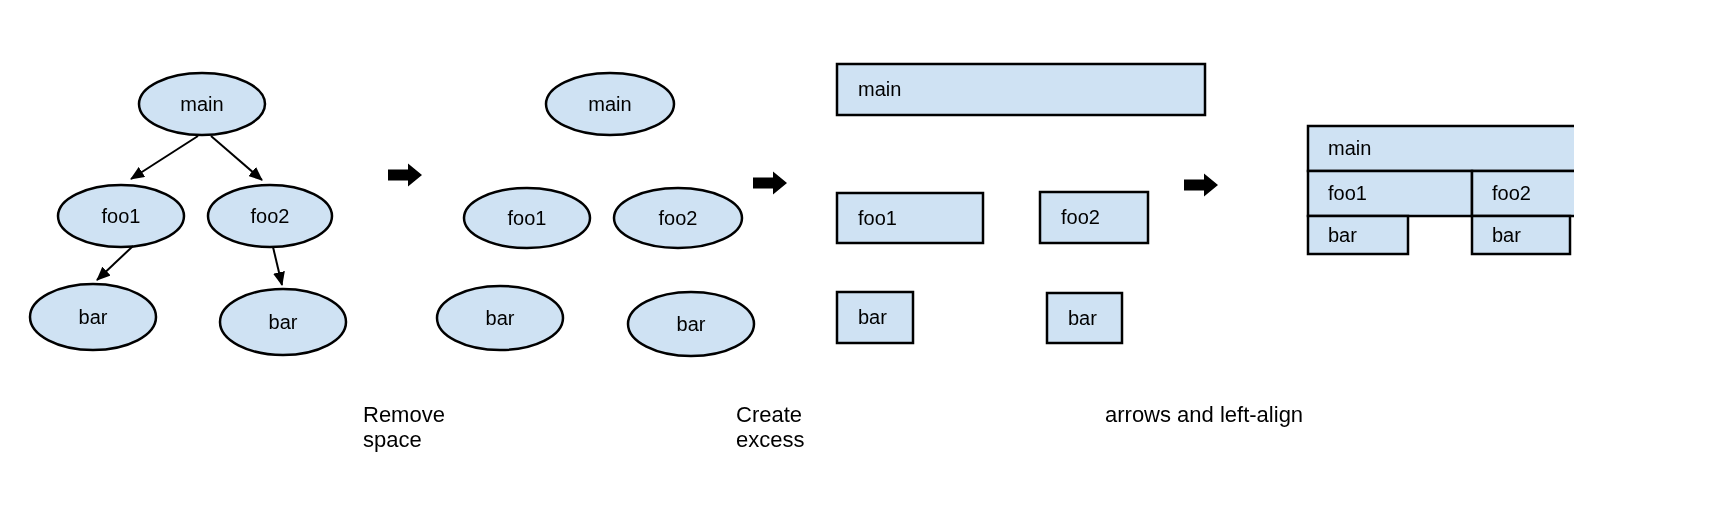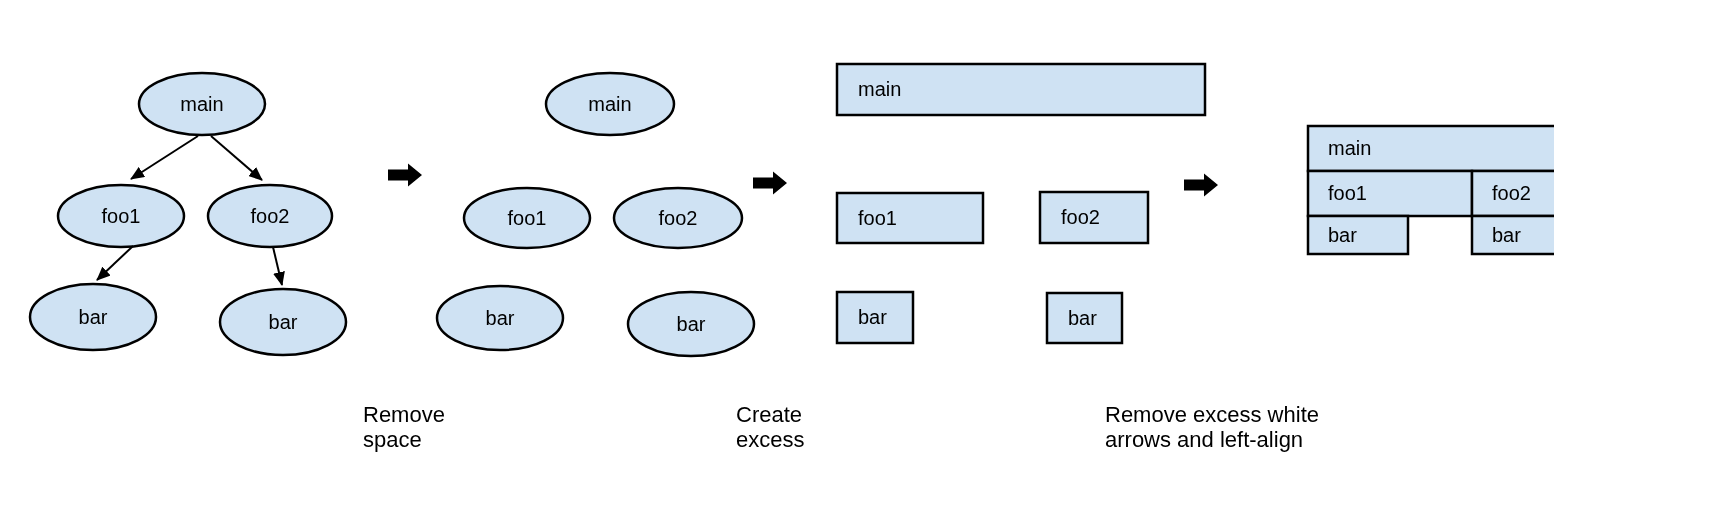--- a/index.html
+++ b/index.html
@@ -10,20 +10,21 @@
     --background:#ffffff;
   }
   html,body{margin:0;padding:0;background:var(--background);}
   .canvas{
     position:relative;
     width:1554px;height:506px;
     background:var(--background);
     font-family:"Liberation Sans", sans-serif;
     color:var(--text-color);
     overflow:hidden;
+    padding-left:20px;
   }
   svg.shapes{position:absolute;left:0;top:0;width:1717px;height:506px;}
   .node{fill:var(--node-fill);stroke:var(--node-stroke);stroke-width:2.5px;}
   .edge{stroke:var(--node-stroke);stroke-width:2px;fill:none;}
   .big-arrow{fill:var(--arrow-color);stroke:none;}
   .arrow-head{fill:var(--node-stroke);}
   .lbl{
     position:absolute;
     font-size:20px;
     white-space:nowrap;
@@ -110,17 +111,16 @@
 
   <div class="caption" style="left:363px;top:402px">
     <div>Remove</div>
     <div>space</div>
   </div>
   <div class="caption" style="left:736px;top:402px">
     <div>Create</div>
     <div>excess</div>
   </div>
   <div class="caption" style="left:1105px;top:402px">
-    <div>Remove excess white</div>
     <div>arrows and left-align</div>
   </div>
 
 </div>
 
 </body></html>

